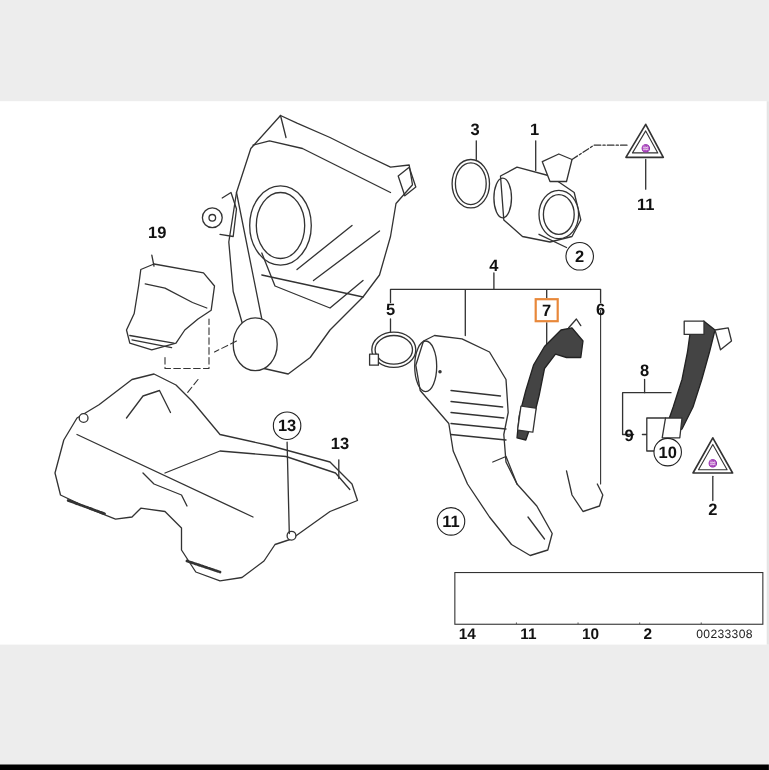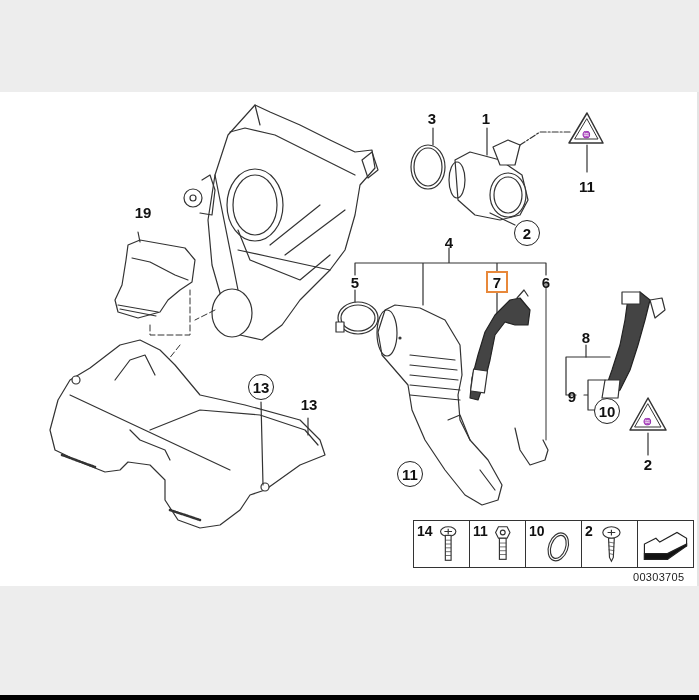--- a/index.html
+++ b/index.html
@@ -4,21 +4,21 @@
 <style>
   html,body{margin:0;padding:0;}
   body{width:699px;height:700px;background:#ededed;position:relative;overflow:hidden;font-family:"Liberation Sans",sans-serif;}
   .panel{position:absolute;left:0;top:92px;width:697px;height:494px;background:#ffffff;border-right:2px solid #e4e4e4;}
   .bottom-bar{position:absolute;left:0;top:695px;width:699px;height:5px;background:#000;}
   svg.diagram{position:absolute;left:0;top:0;width:699px;height:700px;}
   .lbl{position:absolute;font-weight:bold;font-size:15px;color:#111;line-height:1;transform:translate(-50%,-50%);white-space:nowrap;}
   .lbl.circ{width:26px;height:26px;border:1.5px solid #222;border-radius:50%;display:flex;align-items:center;justify-content:center;background:#fff;box-sizing:border-box;}
   .lbl.hl{width:22px;height:22px;border:2px solid #e8883a;display:flex;align-items:center;justify-content:center;box-sizing:border-box;background:#fff;}
   .fast-table{position:absolute;left:413px;top:520px;width:281px;height:48px;border:1px solid #333;display:flex;box-sizing:border-box;background:#fff;}
-  .fcell{flex:1;border-right:1px solid #333;position:relative;}
+  .fcell{flex:1;border-right:1px solid #333;position:relative;margin-top:45px;}
   .fcell:last-child{border-right:none;}
   .fnum{position:absolute;left:3px;top:2px;font-weight:bold;font-size:14px;color:#111;}
   .fcell svg{position:absolute;left:0;top:0;width:100%;height:100%;}
   .code{position:absolute;left:633px;top:571px;font-size:11px;color:#222;letter-spacing:0.3px;}
 </style>
 </head>
 <body>
 
 <div class="panel"></div>
 
@@ -174,15 +174,15 @@
         <path d="M27 22 L33 23 M27 26 L33 27 M27 30 L33 31 M28 34 L32 35" stroke-width="0.7"></path>
     </svg>
   </div>
   <div class="fcell">
     <svg viewBox="0 0 56 48" fill="#fff" stroke="#222" stroke-width="1.2">
       <path d="M6 24 L6 40 L30 40 L28 36 L50 26 L50 18 L40 12 L22 22 L18 18 Z"></path>
       <path d="M6 34 L30 34 L50 24 L50 26 L30 40 L6 40 Z" fill="#111"></path>
     </svg>
   </div>
 </div>
-<div class="code">00303705</div>
+<div class="code">00233308</div>
 
 <div class="bottom-bar"></div>
 
 </body></html>

